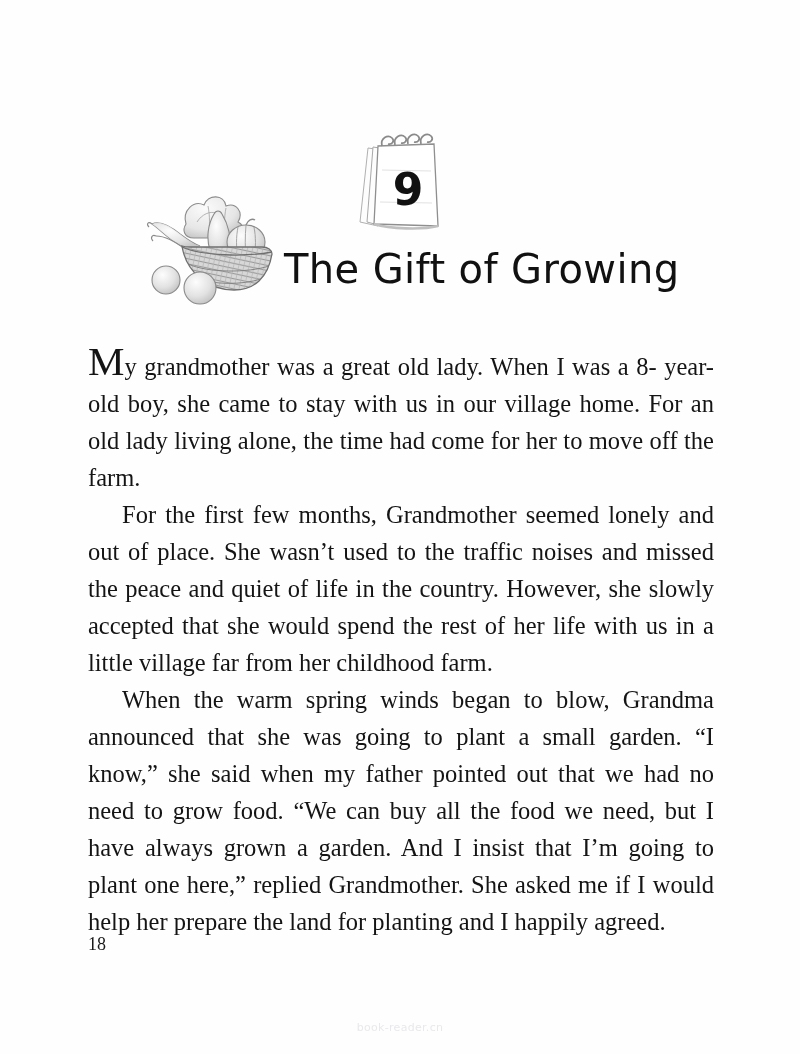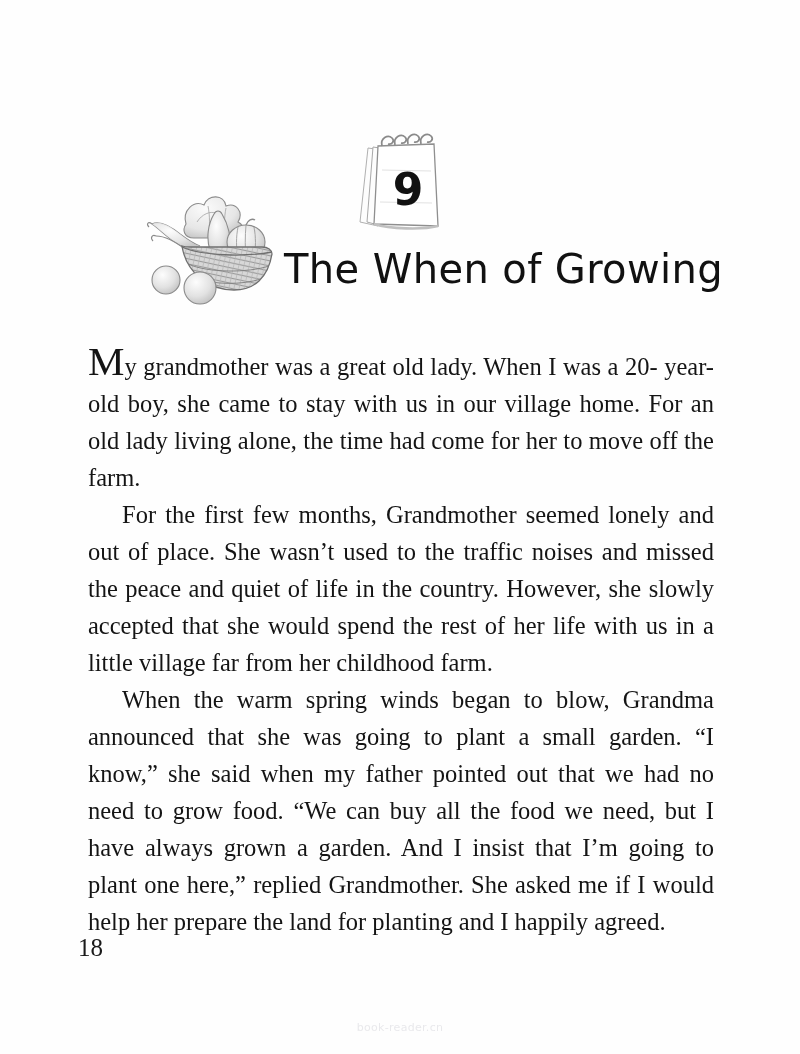--- a/index.html
+++ b/index.html
@@ -100,24 +100,24 @@
 
   .initial-cap {
     font-size: 41px;
     line-height: 0;
     vertical-align: baseline;
   }
 
   
   #page-number {
     position: absolute;
-    left: 78px;
+    left: 88px;
     top: 934px;
     font-family: "Liberation Serif", serif;
-    font-size: 25px;
+    font-size: 18px;
     color: #1a1a1a;
   }
 
   #watermark {
     position: absolute;
     left: 0;
     top: 1021px;
     width: 800px;
     text-align: center;
     font-family: "DejaVu Sans", sans-serif;
@@ -204,25 +204,25 @@
           <path d="M44 20 C42 12 50 8 54 12 C57 15 54 19 50 18"></path>
           <path d="M57 19 C55 11 63 7 67 11 C70 14 67 18 63 17"></path>
           <path d="M70 18 C68 10 76 6 80 10 C83 13 80 17 76 16"></path>
           <path d="M83 18 C81 10 89 6 93 10 C96 13 93 17 89 16"></path>
         </g>
       </svg>
     </div>
 
     <div id="chapter-number">9</div>
 
-    <div id="chapter-title">The When of Growing</div>
+    <div id="chapter-title">The Gift of Growing</div>
   </div>
 
   <div id="body-text">
-    <p class="first"><span class="initial-cap">M</span><span>y grandmother was a great old lady. When I was a 20- year-old boy, she came to stay with us in our village home. For an old lady living alone, the time had come for her to move off the farm.</span></p>
+    <p class="first"><span class="initial-cap">M</span><span>y grandmother was a great old lady. When I was a 8- year-old boy, she came to stay with us in our village home. For an old lady living alone, the time had come for her to move off the farm.</span></p>
 
     <p><span>For the first few months, Grandmother seemed lonely and out of place. She wasn’t used to the traffic noises and missed the peace and quiet of life in the country. However, she slowly accepted that she would spend the rest of her life with us in a little village far from her childhood farm.</span></p>
 
     <p><span>When the warm spring winds began to blow, Grandma announced that she was going to plant a small garden. “I know,” she said when my father pointed out that we had no need to grow food. “We can buy all the food we need, but I have always grown a garden. And I insist that I’m going to plant one here,” replied Grandmother. She asked me if I would help her prepare the land for planting and I happily agreed.</span></p>
 
   </div>
 
   <div id="page-number">18</div>
 
   <div id="watermark">book-reader.cn</div>

